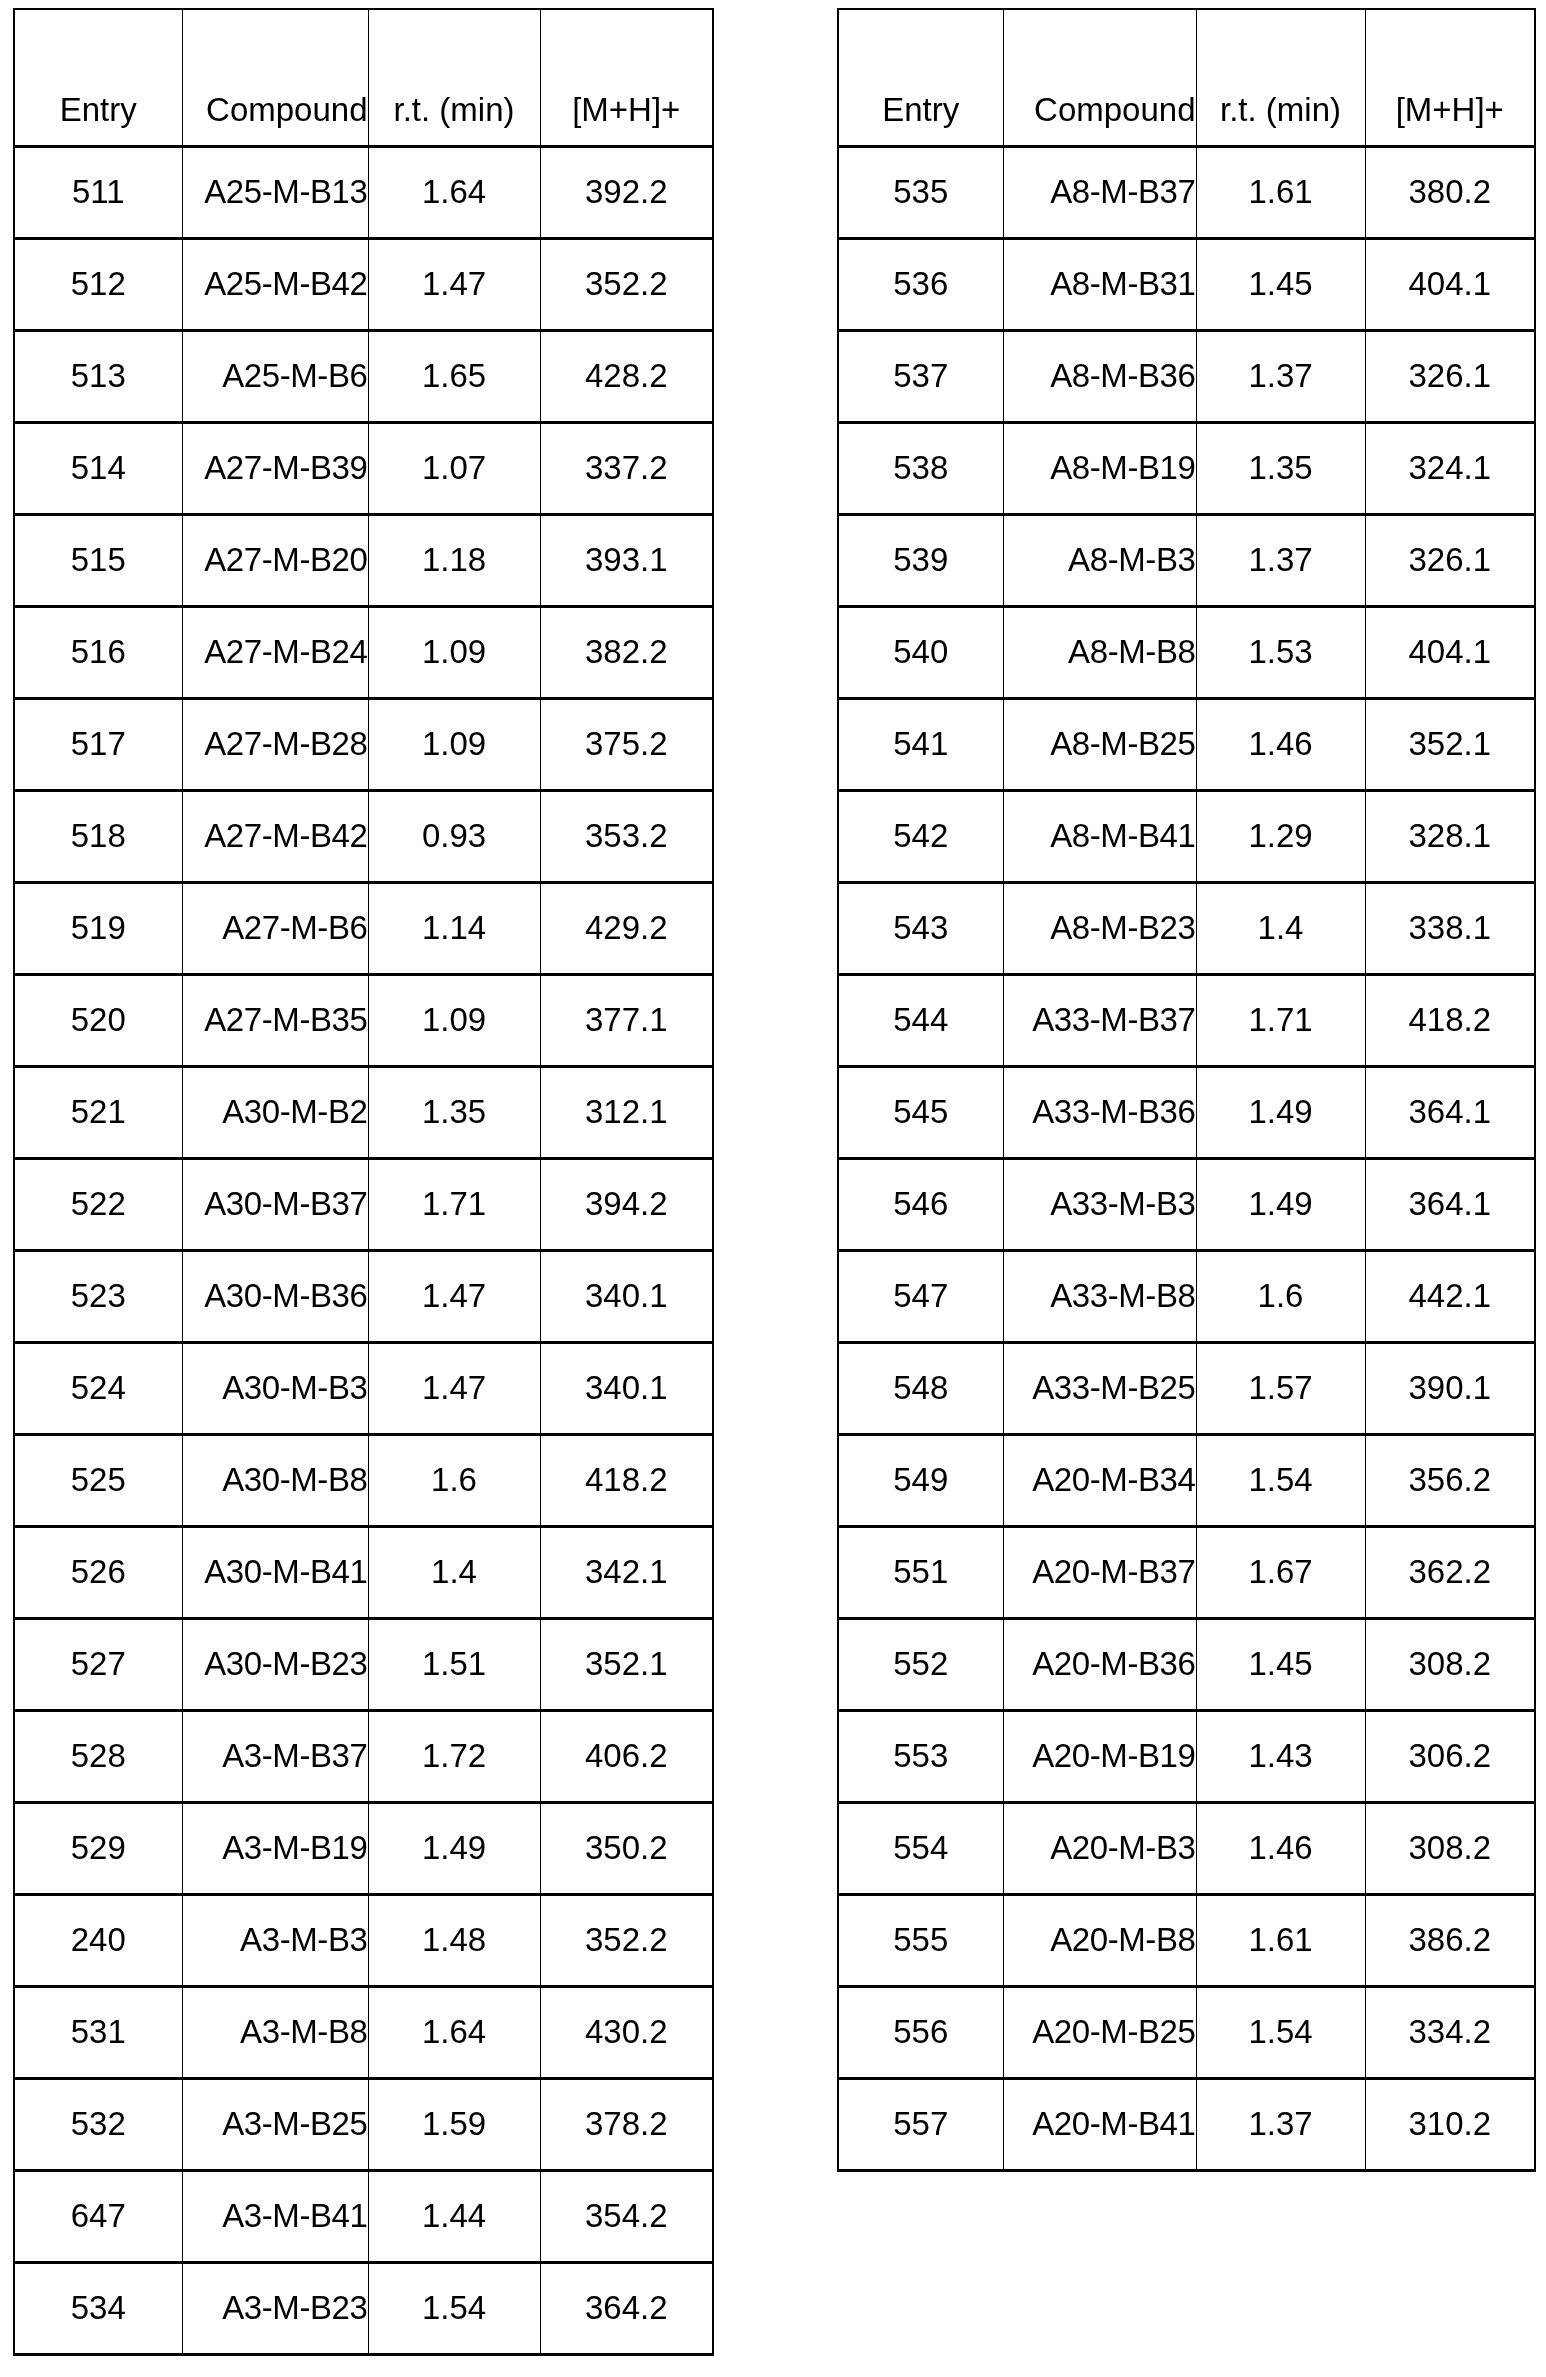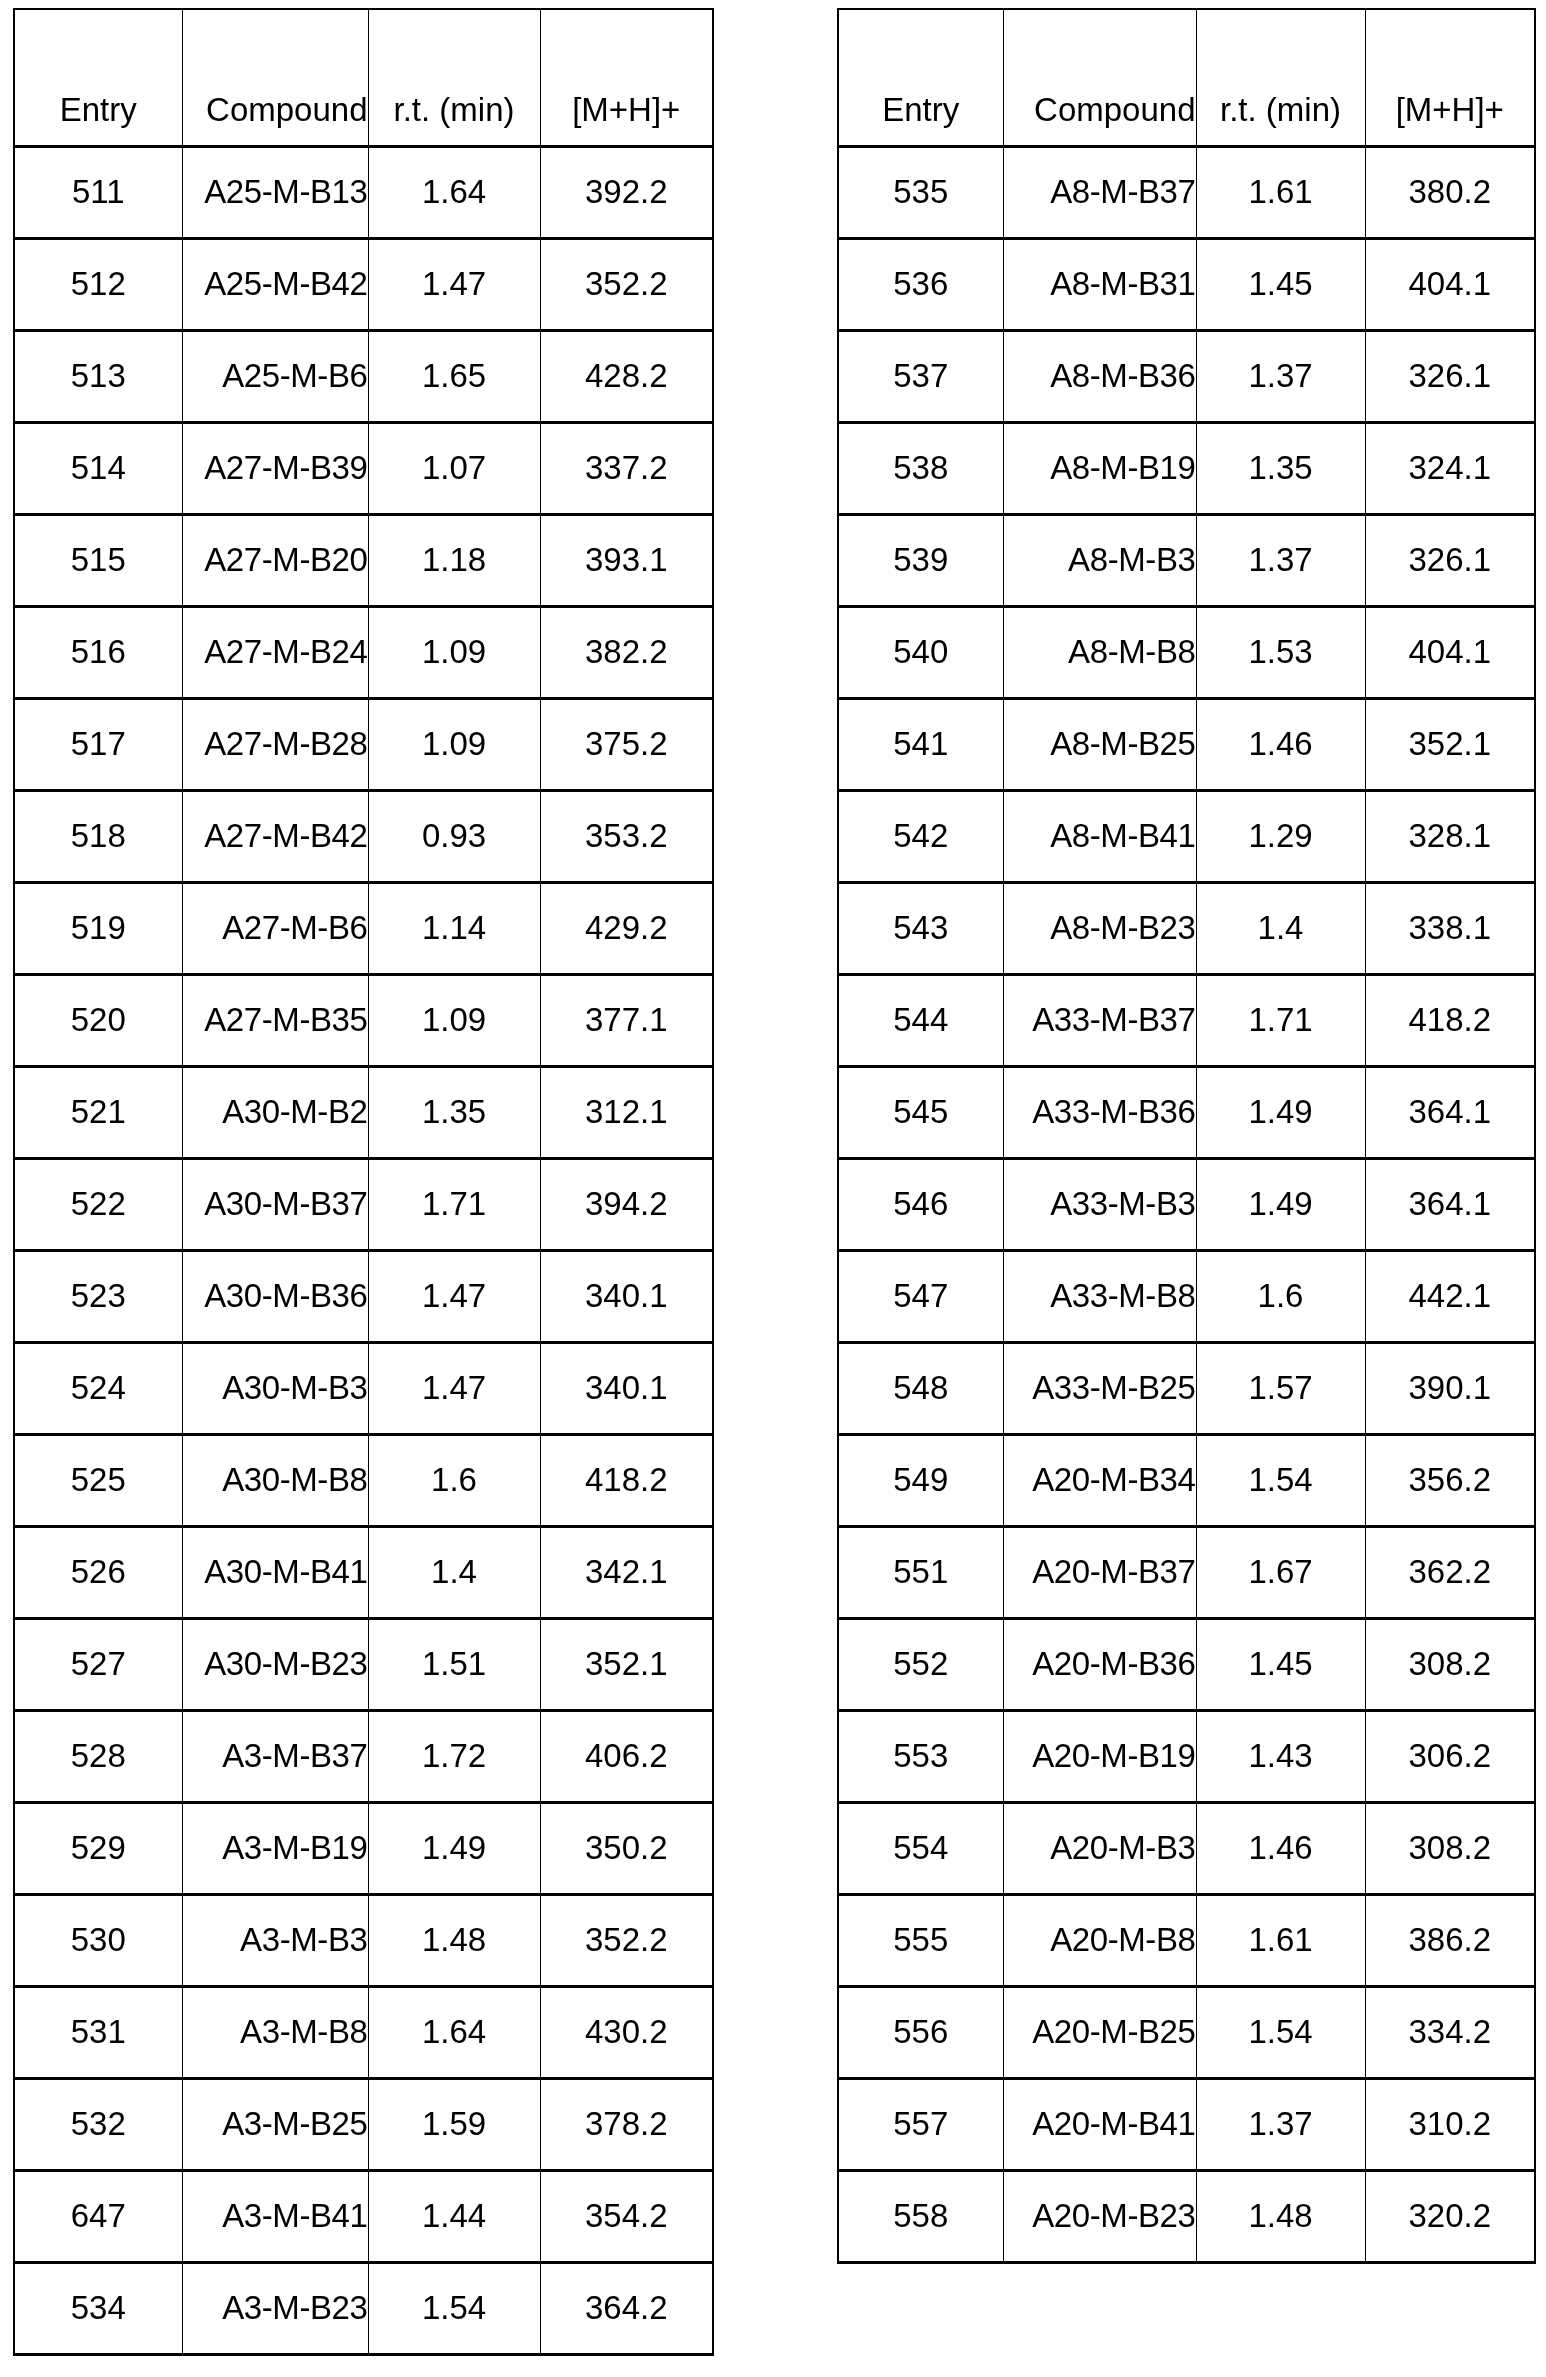--- a/index.html
+++ b/index.html
@@ -167,21 +167,21 @@
         <td>1.72</td>
         <td>406.2</td>
       </tr>
       <tr>
         <td>529</td>
         <td class="compound">A3-M-B19</td>
         <td>1.49</td>
         <td>350.2</td>
       </tr>
       <tr>
-        <td>530</td>
+        <td>240</td>
         <td class="compound">A3-M-B3</td>
         <td>1.48</td>
         <td>352.2</td>
       </tr>
       <tr>
         <td>531</td>
         <td class="compound">A3-M-B8</td>
         <td>1.64</td>
         <td>430.2</td>
       </tr>
@@ -347,21 +347,15 @@
         <td class="compound">A20-M-B25</td>
         <td>1.54</td>
         <td>334.2</td>
       </tr>
       <tr>
         <td>557</td>
         <td class="compound">A20-M-B41</td>
         <td>1.37</td>
         <td>310.2</td>
       </tr>
-      <tr>
-        <td>558</td>
-        <td class="compound">A20-M-B23</td>
-        <td>1.48</td>
-        <td>320.2</td>
-      </tr>
     </tbody>
 </table>
 
 
 </body></html>

